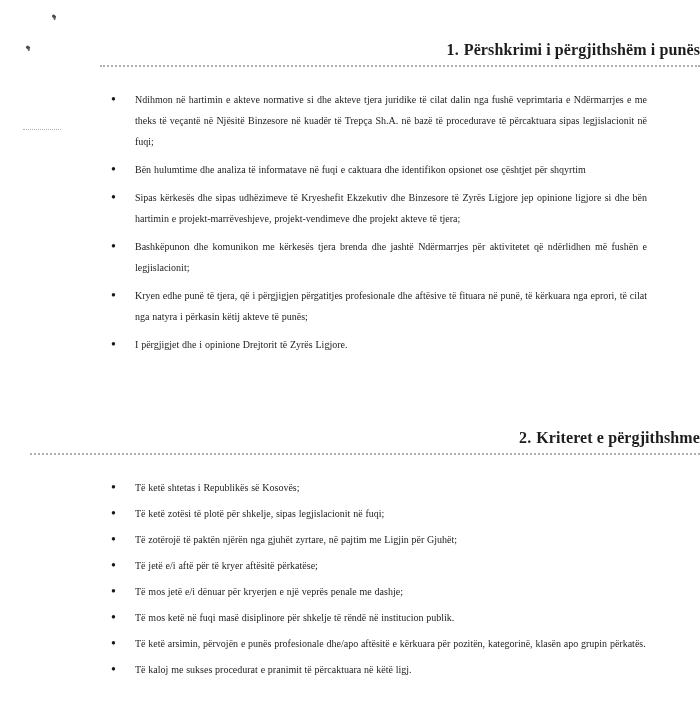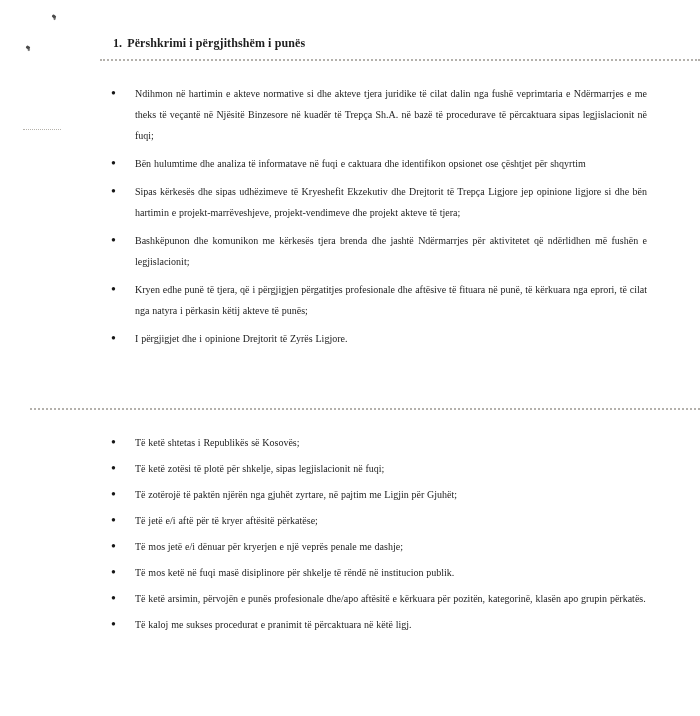--- a/index.html
+++ b/index.html
@@ -9,26 +9,27 @@
     height: 716px;
     background: #ffffff;
     font-family: "Liberation Serif", "DejaVu Serif", serif;
     color: #1d1d1d;
     overflow: hidden;
   }
   .doc-section { margin: 0; }
   .sec-1 { padding-top: 26px; }
   .sec-2 { padding-top: 52px; }
   .section-title {
-    margin: 8px 0 6px 0;
-    font-size: 12px;
+    margin: 14px 0 6px 0;
+    font-size: 16px;
     line-height: 19px;
     font-weight: bold;
     letter-spacing: 0.1px;
     white-space: nowrap;
+    text-align: right;
   }
   .sec-1 .section-title { margin-left: 113px; }
   .sec-2 .section-title { margin-left: 104px; }
   .section-number { margin-right: 5px; }
   .rule {
     height: 0;
     border-top: 2px dotted #a8a49e;
     opacity: 0.85;
   }
   .sec-1 .rule { margin-left: 100px; }
@@ -83,41 +84,42 @@
     <span class="btext">Ndihmon në hartimin e akteve normative si dhe akteve tjera juridike të cilat dalin nga fushë veprimtaria e Ndërmarrjes e me theks të veçantë në Njësitë Binzesore në kuadër të Trepça Sh.A. në bazë të procedurave të përcaktuara sipas legjislacionit në fuqi;</span>
   </li>
 
   <li class="bullet-item">
     <span class="dot">•</span>
     <span class="btext">Bën hulumtime dhe analiza të informatave në fuqi e caktuara dhe identifikon opsionet ose çështjet për shqyrtim</span>
   </li>
 
   <li class="bullet-item">
     <span class="dot">•</span>
-    <span class="btext">Sipas kërkesës dhe sipas udhëzimeve të Kryeshefit Ekzekutiv dhe Drejtorit të Trepça Ligjore jep opinione ligjore si dhe bën hartimin e projekt-marrëveshjeve, projekt-vendimeve dhe projekt akteve të tjera;</span>
+    <span class="btext">Sipas kërkesës dhe sipas udhëzimeve të Kryeshefit Ekzekutiv dhe Binzesore të Zyrës Ligjore jep opinione ligjore si dhe bën hartimin e projekt-marrëveshjeve, projekt-vendimeve dhe projekt akteve të tjera;</span>
   </li>
 
   <li class="bullet-item">
     <span class="dot">•</span>
     <span class="btext">Bashkëpunon dhe komunikon me kërkesës tjera brenda dhe jashtë Ndërmarrjes për aktivitetet që ndërlidhen më fushën e legjislacionit;</span>
   </li>
 
   <li class="bullet-item">
     <span class="dot">•</span>
     <span class="btext">Kryen edhe punë të tjera, që i përgjigjen përgatitjes profesionale dhe aftësive të fituara në punë, të kërkuara nga eprori, të cilat nga natyra i përkasin këtij akteve të punës;</span>
   </li>
 
   <li class="bullet-item">
     <span class="dot">•</span>
     <span class="btext">I përgjigjet dhe i opinione Drejtorit të Zyrës Ligjore.</span>
   </li>
 </ul>
   </section>
 
   <section class="doc-section sec-2">
+    <h2 class="section-title"><span class="section-number">2.</span><span class="section-title-text">Kriteret e përgjithshme</span></h2>
     <div class="rule"></div>
     <ul class="bullets">
   <li class="bullet-item">
     <span class="dot">•</span>
     <span class="btext">Të ketë shtetas i Republikës së Kosovës;</span>
   </li>
 
   <li class="bullet-item">
     <span class="dot">•</span>
     <span class="btext">Të ketë zotësi të plotë për shkelje, sipas legjislacionit në fuqi;</span>

